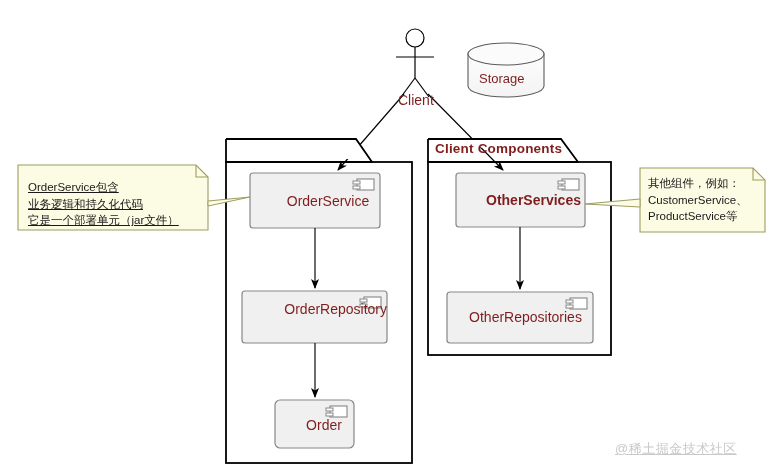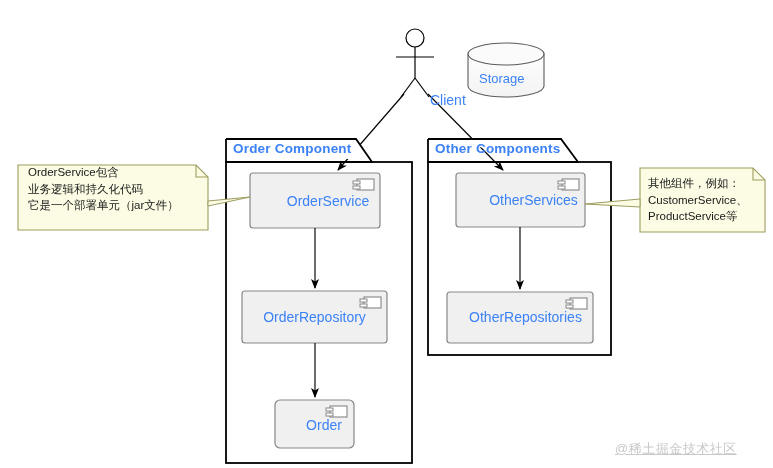--- a/index.html
+++ b/index.html
@@ -18,21 +18,21 @@
     overflow: hidden;
   }
   #diagram-svg {
     position: absolute;
     left: 0;
     top: 0;
   }
   .lbl {
     position: absolute;
     white-space: pre;
-    color: #3b82f6;
+    color: #7f1d1d;
     line-height: 1.0;
   }
   .pkg-title {
     font-size: 13.5px;
     font-weight: bold;
     letter-spacing: 0.2px;
   }
   .comp-label {
     font-size: 14px;
     text-align: center;
@@ -161,39 +161,38 @@
       <path d="M 208 201 L 250 197 L 208 206 Z" fill="#fcfbe3" stroke="#9d9d60" stroke-width="1"></path>
     </g>
 
     <g>
       <path d="M 640 168 L 753 168 L 765 180 L 765 232 L 640 232 Z" fill="#fcfbe3" stroke="#9d9d60" stroke-width="1.1"></path>
       <path d="M 753 168 L 753 180 L 765 180" fill="none" stroke="#9d9d60" stroke-width="1.1"></path>
       <path d="M 640 199 L 585 204 L 640 207 Z" fill="#fcfbe3" stroke="#9d9d60" stroke-width="1"></path>
     </g>
   </svg>
 
-  <div class="lbl actor-label" style="left:398px; top:93px;margin-left:32px;">Client</div>
+  <div class="lbl actor-label" style="left:398px; top:93px;">Client</div>
 
   <div class="lbl storage-label" style="left:479px; top:72px;">Storage</div>
 
-  <div class="lbl pkg-title" style="left:233px; top:142px;">Order Component</div>
-
-  <div class="lbl pkg-title" style="left:435px; top:142px;">Other Components</div>
+
+  <div class="lbl pkg-title" style="left:435px; top:142px;">Client Components</div>
 
   <div class="lbl comp-label" style="left:250px; top:194px; width:156px;">OrderService</div>
 
-  <div class="lbl comp-label" style="left:242px; top:310px; width:145px;">OrderRepository</div>
+  <div class="lbl comp-label" style="left:242px; top:302px; width:145px;text-align:right;">OrderRepository</div>
 
   <div class="lbl comp-label" style="left:275px; top:418px; width:98px;">Order</div>
 
-  <div class="lbl comp-label" style="left:456px; top:193px; width:155px;">OtherServices</div>
+  <div class="lbl comp-label" style="left:456px; top:193px; width:155px;font-weight:bold;">OtherServices</div>
 
   <div class="lbl comp-label" style="left:447px; top:310px; width:157px;">OtherRepositories</div>
 
-  <div class="note-text" style="left:28px; top:164px; width:172px;">OrderService包含
+  <div class="note-text" style="left:28px; top:179px; width:172px;text-decoration:underline;">OrderService包含
 业务逻辑和持久化代码
 它是一个部署单元（jar文件）</div>
 
   <div class="note-text" style="left:648px; top:175px; width:112px;">其他组件，例如：
 CustomerService、
 ProductService等</div>
 
   <div class="watermark" style="left:615px; top:440px;text-decoration:underline;">@稀土掘金技术社区</div>
 
 </div>

